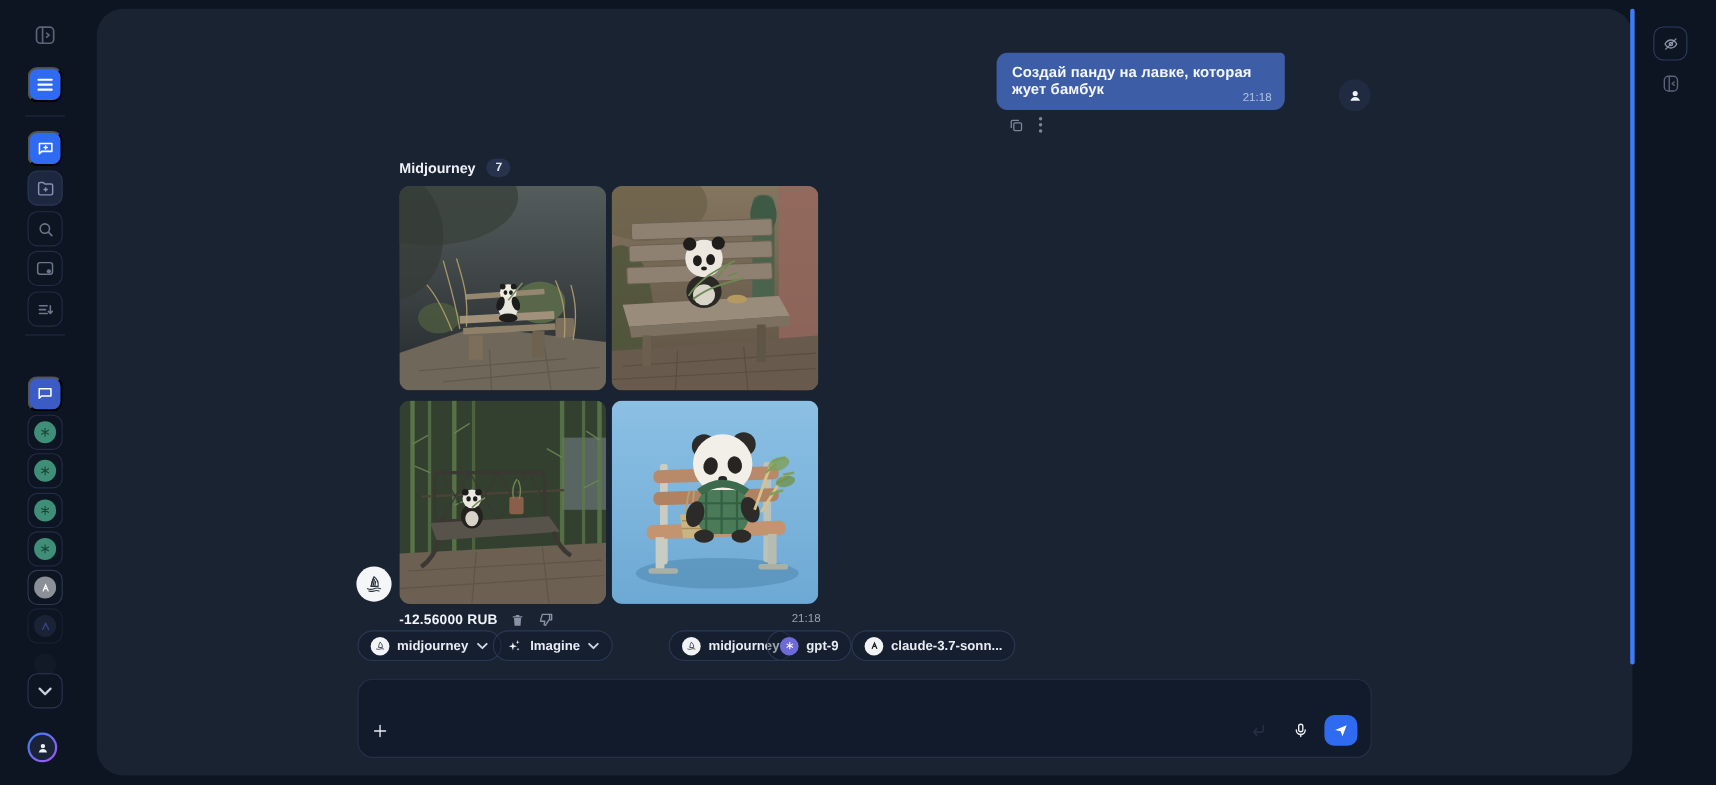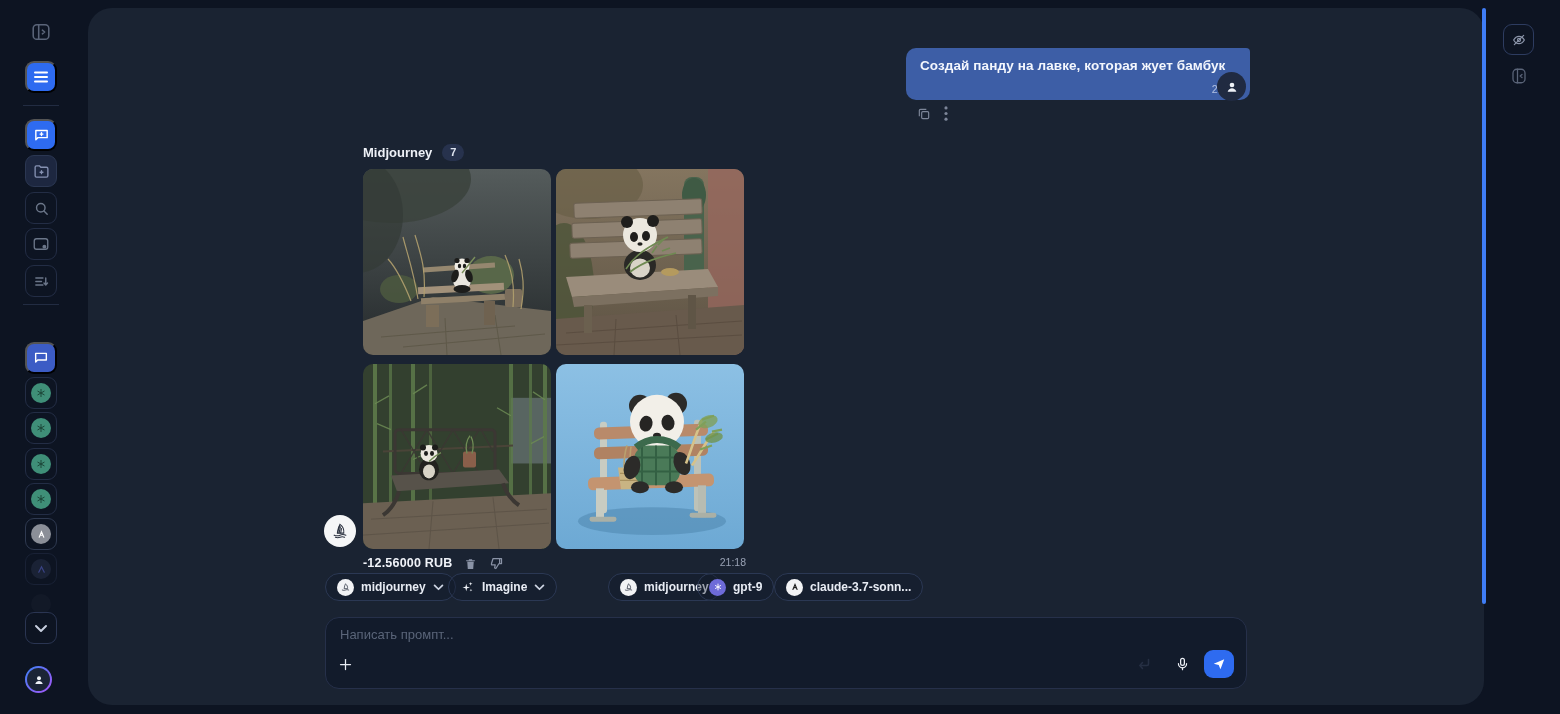--- a/index.html
+++ b/index.html
@@ -19,21 +19,21 @@
   .avatar-chip { width:20px; height:20px; border-radius:50%; display:flex; align-items:center; justify-content:center; }
   .user-avatar-ring { position:absolute; left:25px; top:666px; width:27px; height:27px; border-radius:50%;
        background:linear-gradient(135deg,#3b82f6,#a855f7); display:flex; align-items:center; justify-content:center; cursor:pointer; }
   .user-avatar-inner { width:23px; height:23px; border-radius:50%; background:#1b2436; display:flex; align-items:center; justify-content:center; }
 
   
   .panel { position:absolute; left:88px; top:8px; width:1396px; height:697px; background:#1a2332;
            border-radius:24px; overflow:hidden; }
 
   
-  .bubble { position:absolute; left:818px; top:40px; width:344px; height:52px; background:#3d5ea6;
+  .bubble { position:absolute; left:818px; top:40px; width:262px; height:52px; background:#3d5ea6;
             border-radius:10px 4px 10px 10px; padding:10px 14px 2px 14px; }
   .bubble-text { font-size:13.5px; font-weight:700; color:#f4f7fd; letter-spacing:.1px; }
   .bubble-time { position:absolute; right:12px; bottom:5px; font-size:10.5px; color:rgba(220,230,250,.72); }
   .msg-avatar { position:absolute; left:1129px; top:64px; width:29px; height:29px; border-radius:50%;
                 background:#202a41; display:flex; align-items:center; justify-content:center; }
   .msg-actions { position:absolute; left:829px; top:98px; display:flex; gap:13px; align-items:center; }
   .icon-btn { background:none; border:none; cursor:pointer; display:flex; align-items:center; justify-content:center; padding:0; }
 
   
   .resp-header { position:absolute; left:275px; top:136px; display:flex; align-items:center; gap:10px; }
@@ -524,21 +524,20 @@
   <button class="chip" style="left:686px">
     <span class="chip-ico white">
       <svg width="10" height="10" viewBox="0 0 24 24" stroke="#1c1c1c" stroke-width="2.6" fill="none" stroke-linecap="round">
           <path d="M7 18L12 6l5 12M9.3 13.5h5.4"></path>
         </svg>
     </span>
     <span class="chip-label">claude-3.7-sonn...</span>
   </button>
 
   <div class="input-bar">
-    <textarea class="prompt-input" rows="1" placeholder="Написать промпт..." style=""></textarea>
     <div class="input-controls">
       <button class="icon-btn">
         <svg width="15" height="15" viewBox="0 0 24 24" stroke="#e7ebf3" stroke-width="2" stroke-linecap="round">
             <line x1="12" y1="4" x2="12" y2="20"></line>
             <line x1="4" y1="12" x2="20" y2="12"></line>
           </svg>
       </button>
       <span class="spacer"></span>
       <button class="icon-btn" style="opacity:.35">
         <svg width="18" height="18" viewBox="0 0 24 24" fill="none" stroke="#4a5570" stroke-width="2" stroke-linecap="round" stroke-linejoin="round">

